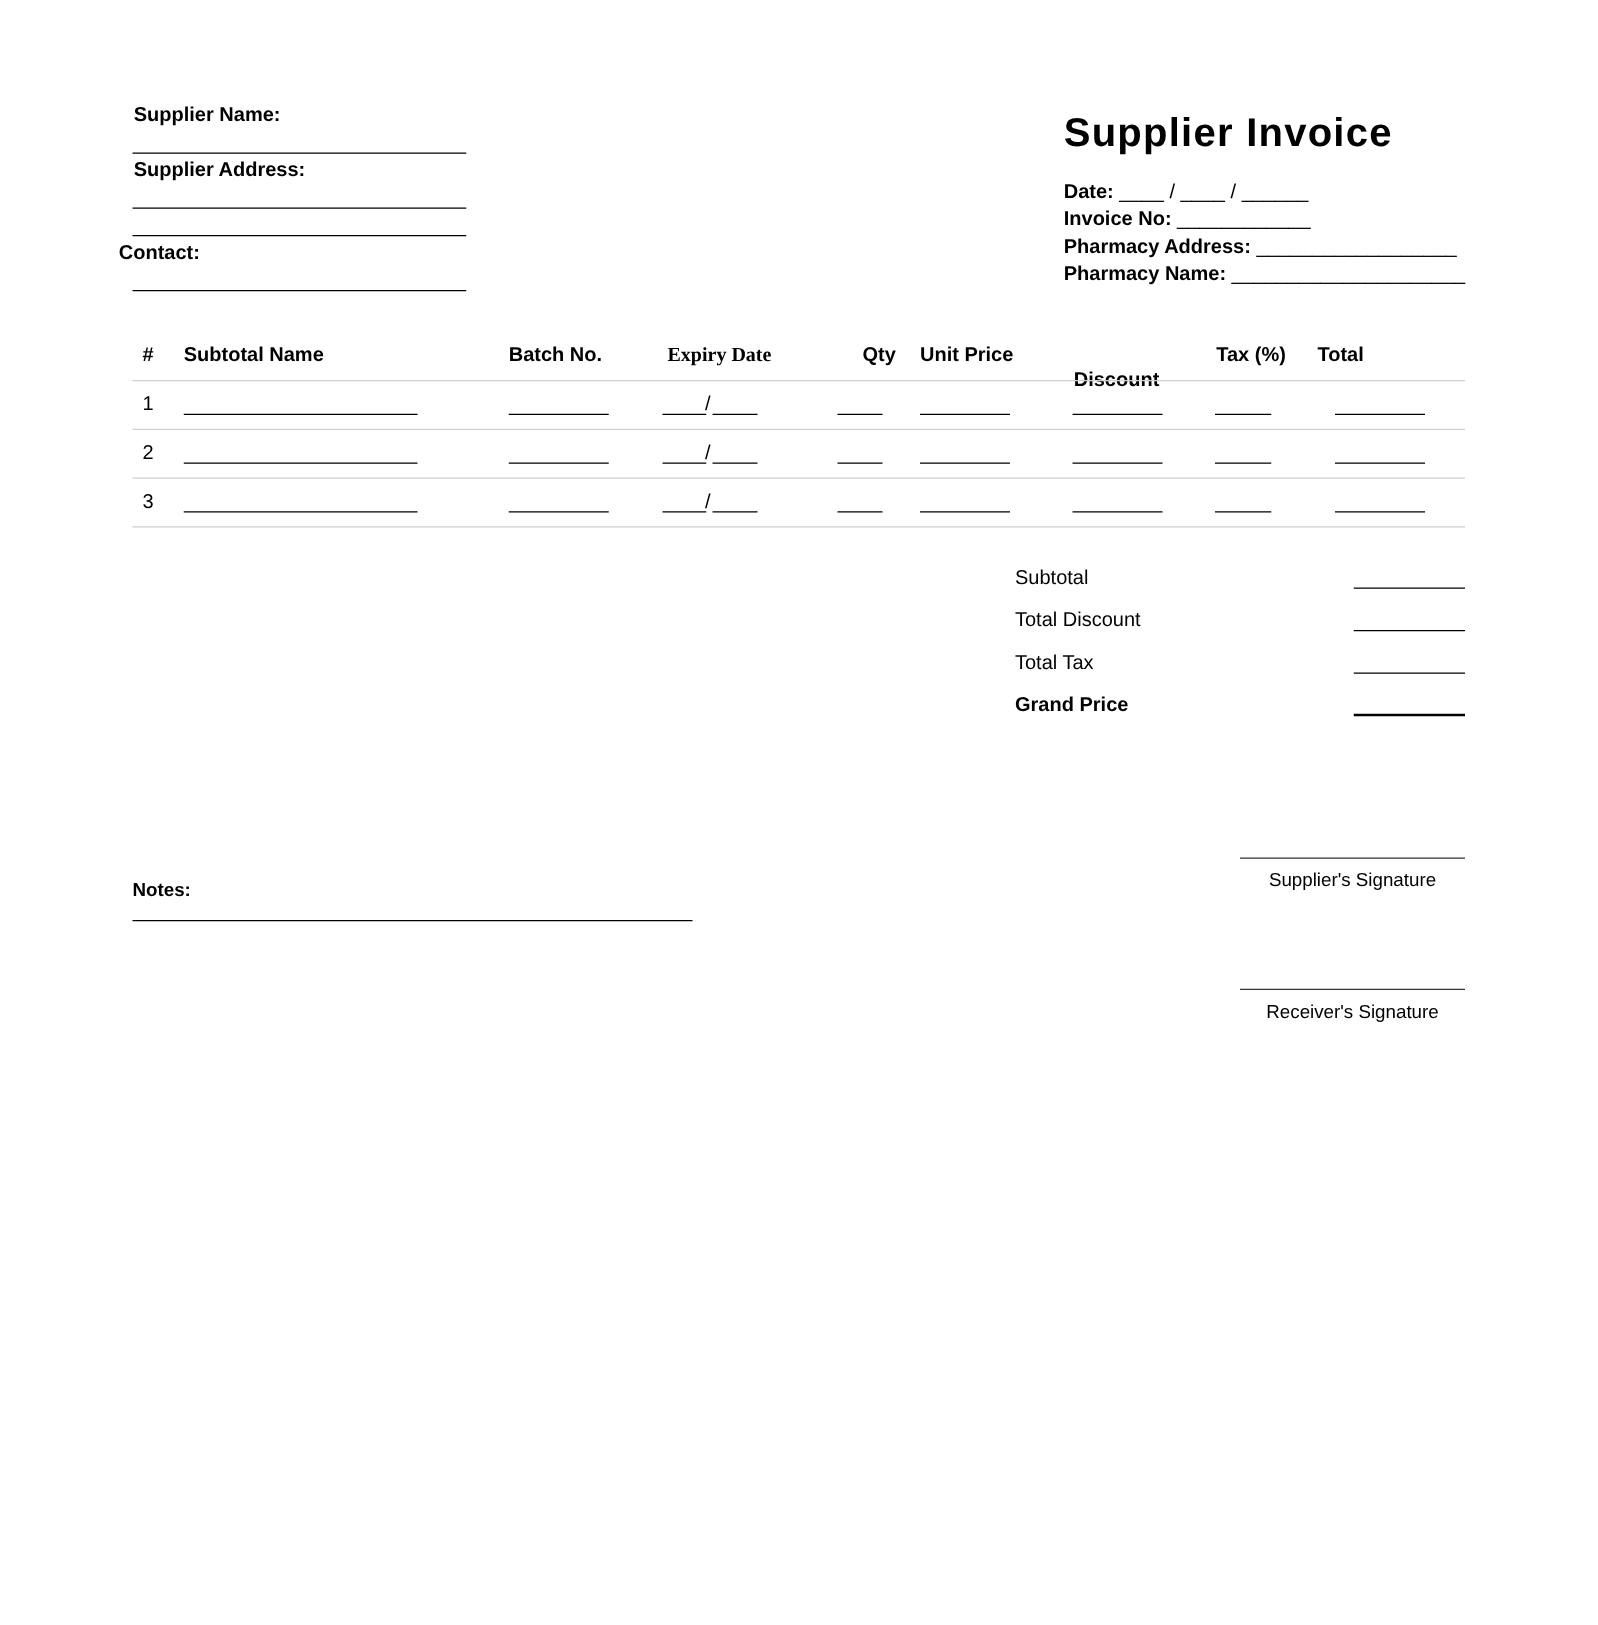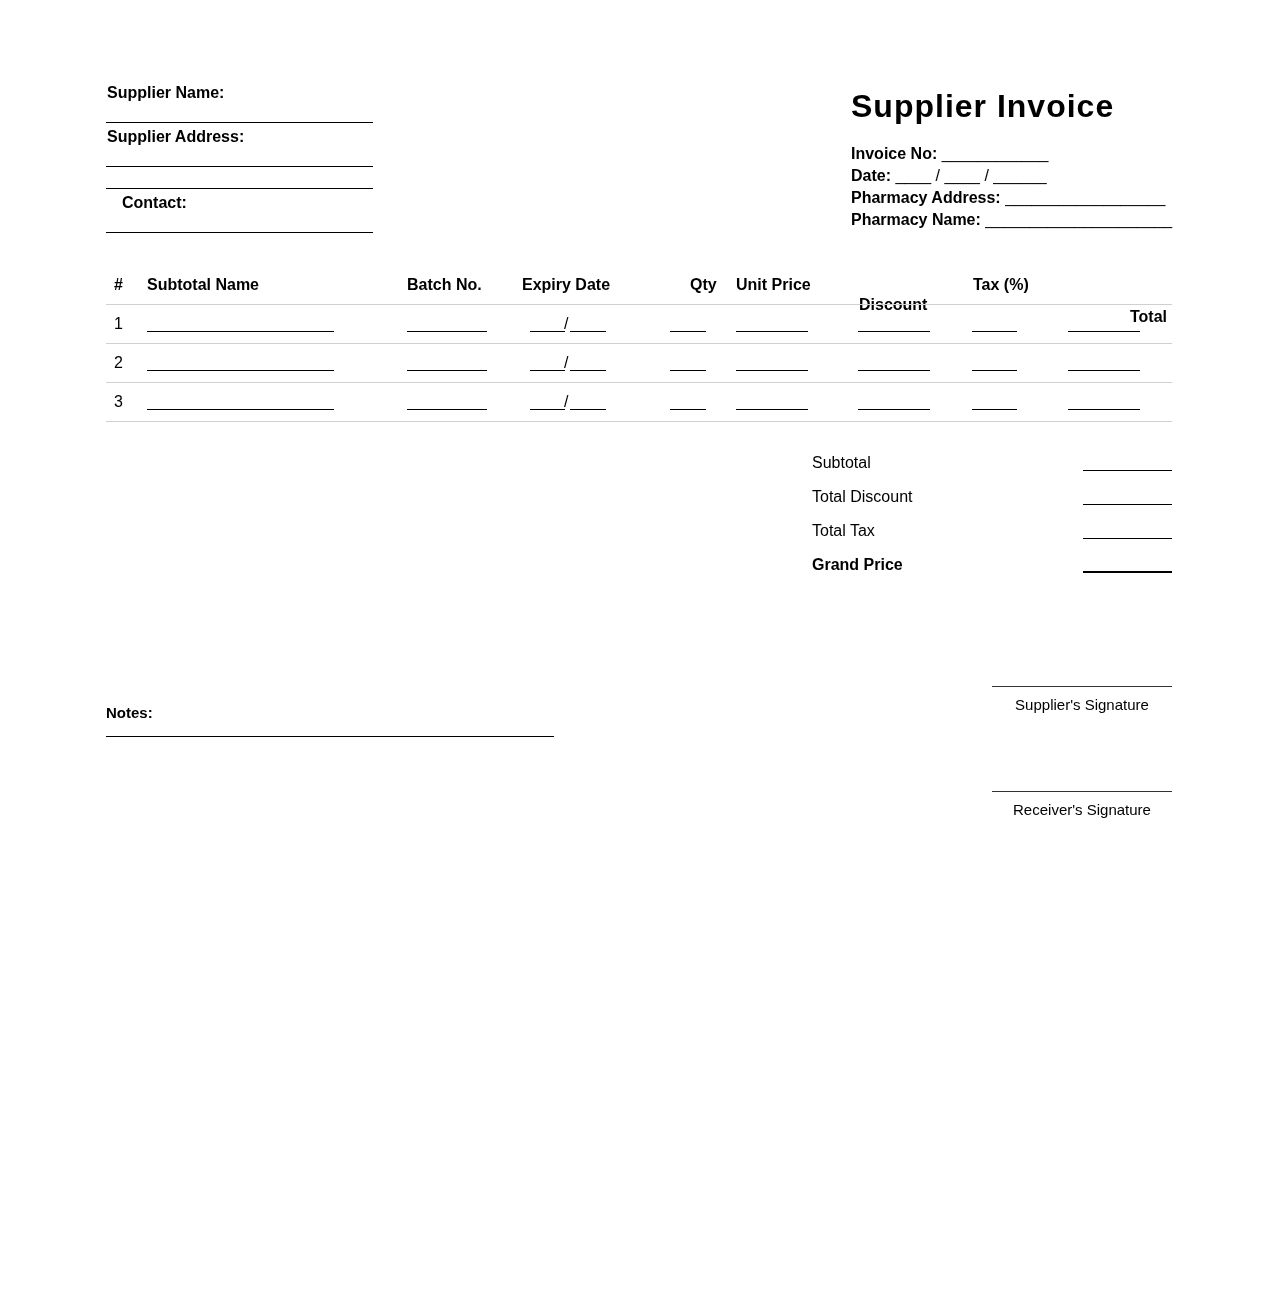--- a/index.html
+++ b/index.html
@@ -20,44 +20,44 @@
 </style>
 </head>
 <body>
 
 <div>
   <div class="abs lbl" style="left:107px; top:84px;">Supplier Name:</div>
   <div class="rule" style="left:106px; top:122px; width:267px;"></div>
   <div class="abs lbl" style="left:107px; top:128px;">Supplier Address:</div>
   <div class="rule" style="left:106px; top:166px; width:267px;"></div>
   <div class="rule" style="left:106px; top:188px; width:267px;"></div>
-  <div class="abs lbl" style="left:122px; top:194px;">Contact:</div>
+  <div class="abs lbl" style="left:95px; top:194px;">Contact:</div>
   <div class="rule" style="left:106px; top:232px; width:267px;"></div>
 </div>
 
 <div>
   <div class="abs title" style="left:851px; top:88px;">Supplier Invoice</div>
   <div class="abs" style="left:851px; top:143px;">
+    <div class="meta"><span>Date:</span> <span style="font-weight:normal">____ / ____ / ______</span></div>
     <div class="meta"><span>Invoice No:</span> <span style="font-weight:normal">____________</span></div>
-    <div class="meta"><span>Date:</span> <span style="font-weight:normal">____ / ____ / ______</span></div>
     <div class="meta"><span>Pharmacy Address:</span> <span style="font-weight:normal">__________________</span></div>
     <div class="meta"><span>Pharmacy Name:</span> <span style="font-weight:normal">_____________________</span></div>
   </div>
 </div>
 
 <div>
   <div class="th" style="left:114px;">#</div>
   <div class="th" style="left:147px;">Subtotal Name</div>
   <div class="th" style="left:407px;">Batch No.</div>
-  <div class="th" style="left:522px;">Expiry Date</div>
+  <div class="th" style="left:534px;font-family:Liberation Serif, serif;">Expiry Date</div>
   <div class="th" style="left:690px;">Qty</div>
   <div class="th" style="left:736px;">Unit Price</div>
   <div class="th" style="left:859px;margin-top:20px;">Discount</div>
   <div class="th" style="left:973px;text-align:right;">Tax (%)</div>
-  <div class="th" style="left:1130px;margin-top:32px;">Total</div>
+  <div class="th" style="left:1054px;">Total</div>
 
   <div class="rowsep" style="top:304px;"></div>
 
   <div>
     <div class="cell" style="left:114px; top:315px;">1</div>
     <div class="blank" style="left:147px; top:331px; width:187px;"></div>
     <div class="blank" style="left:407px; top:331px; width:80px;"></div>
     <div class="blank" style="left:530px; top:331px; width:35px;"></div>
     <div class="cell" style="left:564px; top:315px;">/</div>
     <div class="blank" style="left:570px; top:331px; width:36px;"></div>

